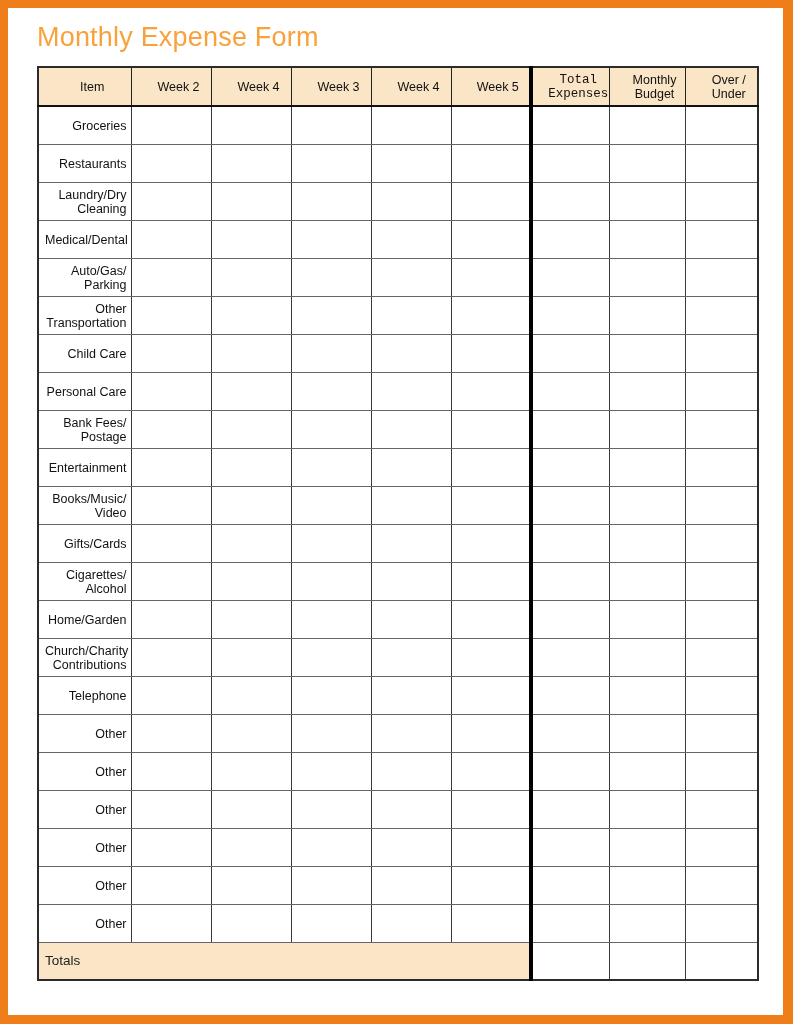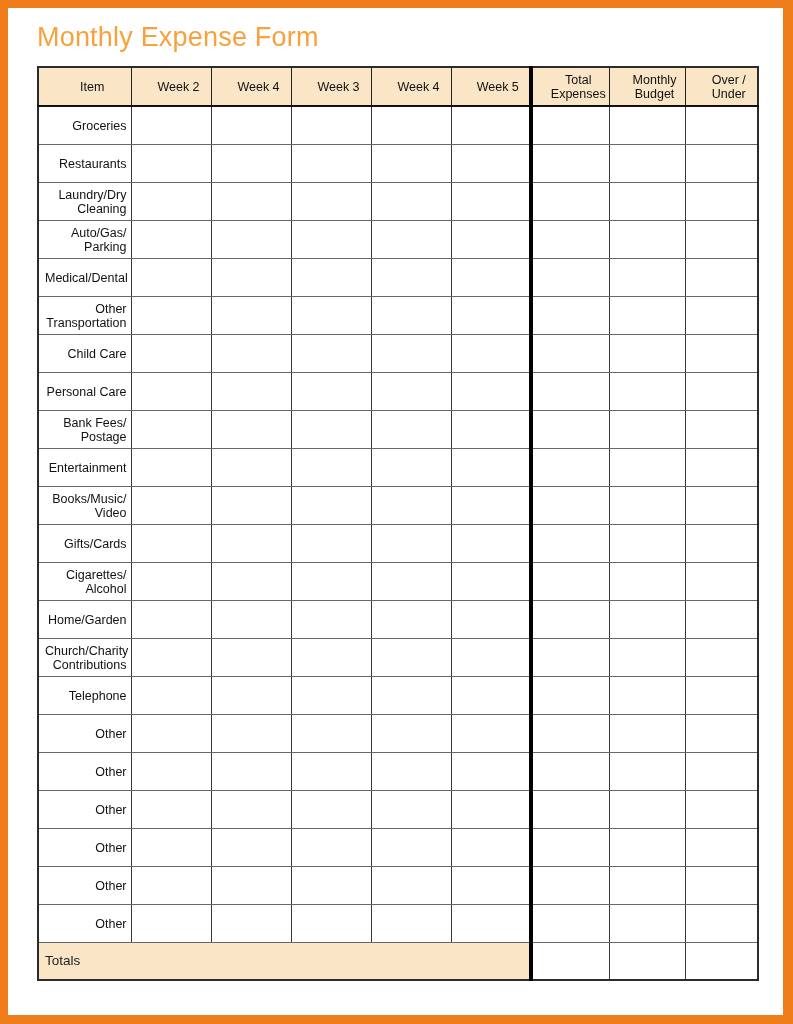--- a/index.html
+++ b/index.html
@@ -48,21 +48,21 @@
     border:1px solid #222;
     border-bottom:2px solid #111;
     padding-left:15px;
   }
   tbody th.row-label{
     text-align:right;vertical-align:middle;
     padding:2px 4px 2px 6px;
     height:33px;
   }
   tbody td{height:33px;}
-  .sep{border-left:4px solid var(--heavy) !important;}
+  .sep{border-left:4px solid var(--heavy) !important;font-family:Liberation Mono, monospace;}
   tfoot td{height:32px;}
   tfoot td.totals-label{
     background:var(--header-bg);
     text-align:left;vertical-align:middle;
     padding:2px 4px 2px 6px;
     font-size:13.5px;color:#222;
   }
 </style>
 </head>
 <body>
@@ -123,33 +123,33 @@
         <td></td>
         <td></td>
         <td></td>
         <td></td>
         <td></td>
         <td class="sep"></td>
         <td></td>
         <td></td>
       </tr>
       <tr>
+        <th class="row-label">Medical/Dental</th>
+        <td></td>
+        <td></td>
+        <td></td>
+        <td></td>
+        <td></td>
+        <td class="sep"></td>
+        <td></td>
+        <td></td>
+      </tr>
+      <tr>
         <th class="row-label">Auto/Gas/
 Parking</th>
-        <td></td>
-        <td></td>
-        <td></td>
-        <td></td>
-        <td></td>
-        <td class="sep"></td>
-        <td></td>
-        <td></td>
-      </tr>
-      <tr>
-        <th class="row-label">Medical/Dental</th>
         <td></td>
         <td></td>
         <td></td>
         <td></td>
         <td></td>
         <td class="sep"></td>
         <td></td>
         <td></td>
       </tr>
       <tr>

